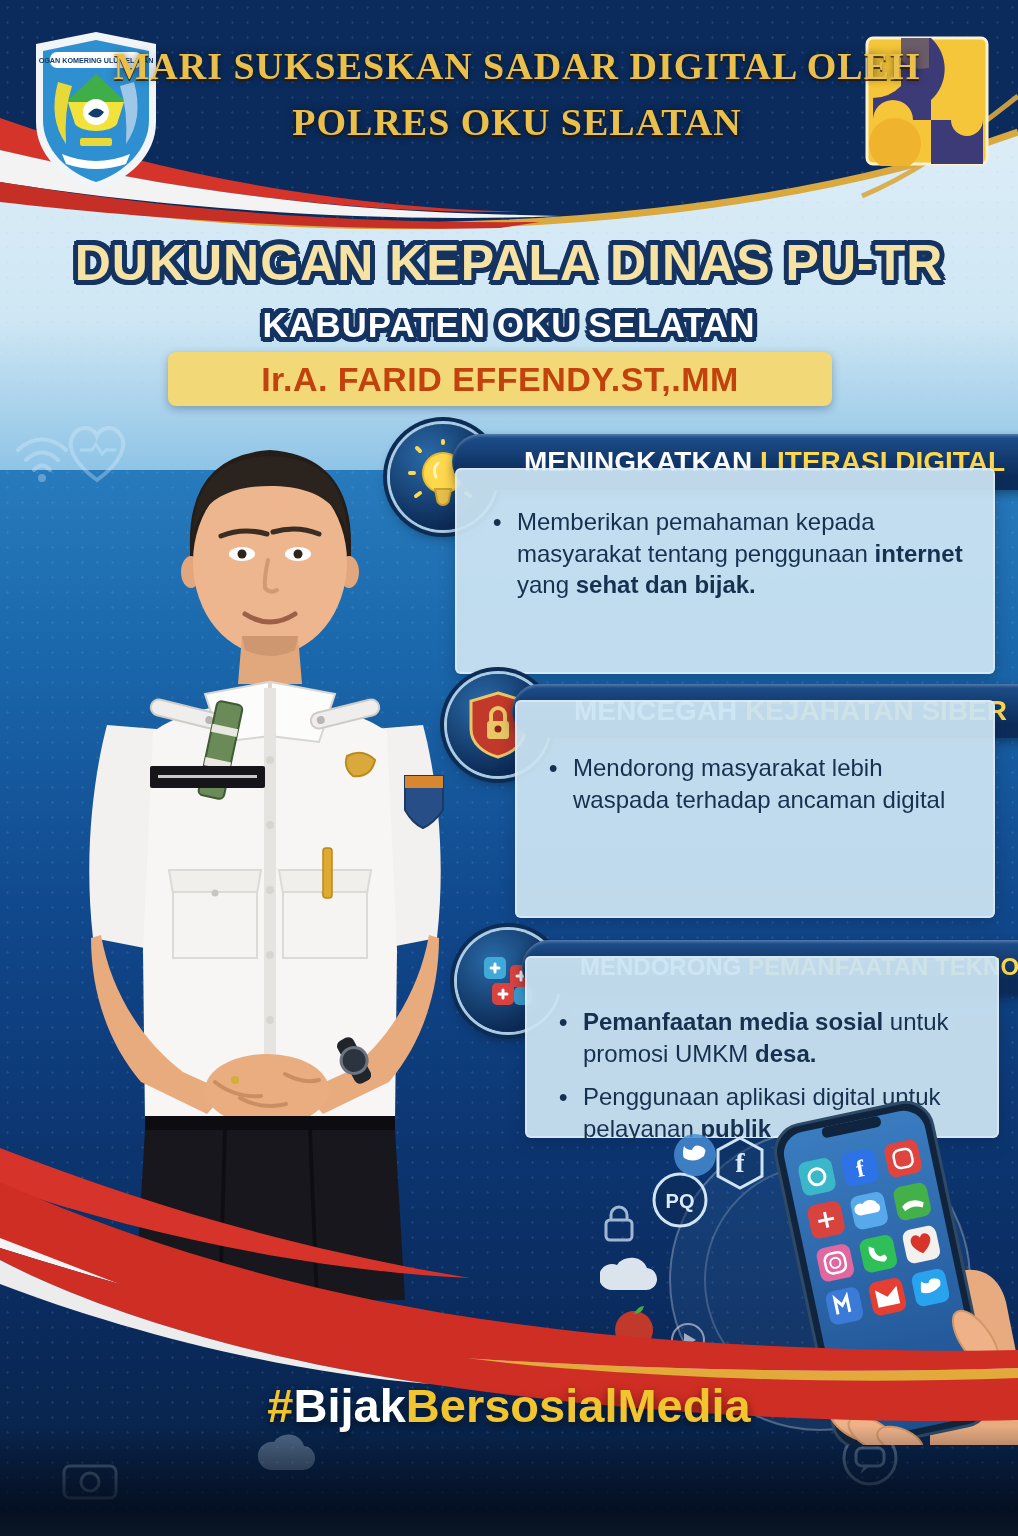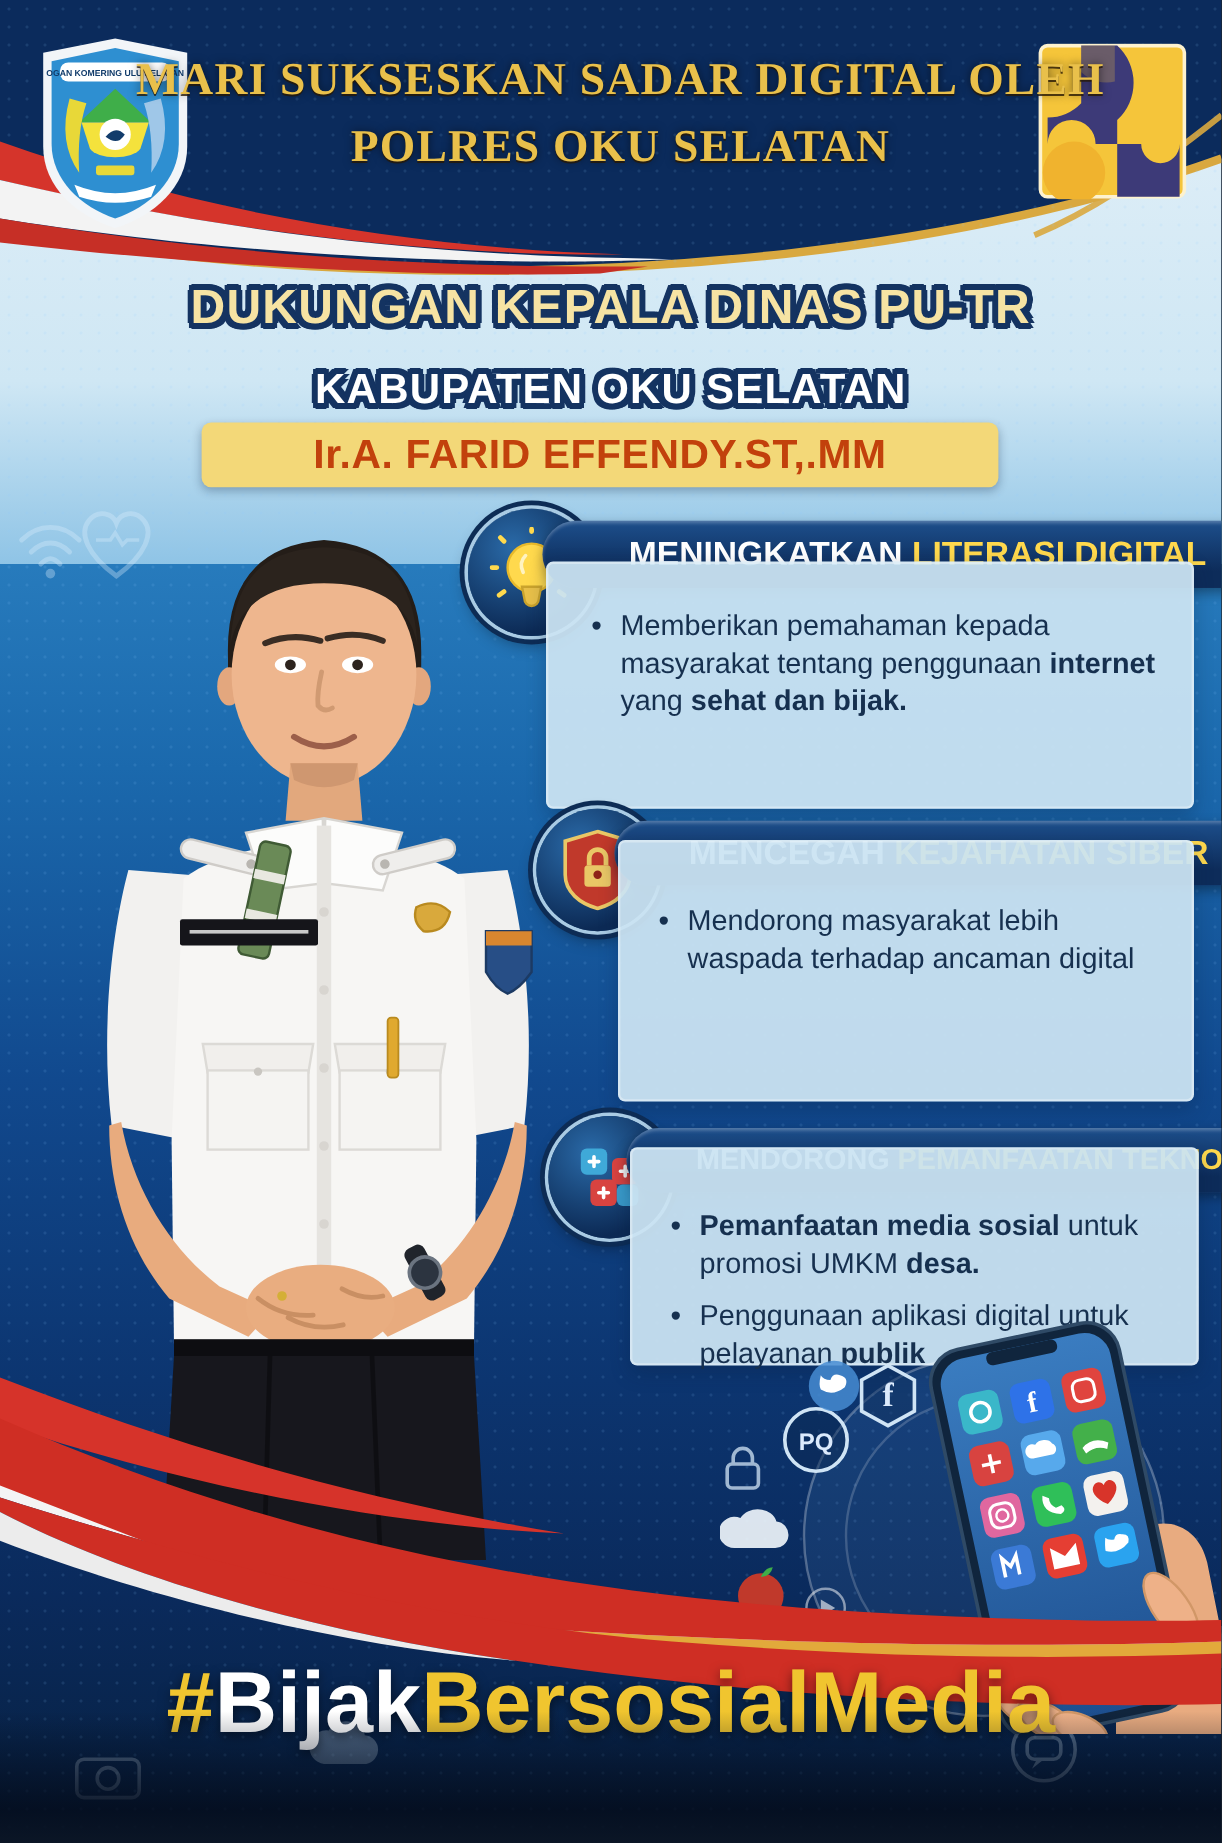--- a/index.html
+++ b/index.html
@@ -16,21 +16,21 @@
     font-family:"Liberation Serif",serif;font-weight:bold;letter-spacing:1px;
     text-shadow:0 2px 0 rgba(40,25,5,.8),0 0 8px rgba(0,0,0,.55);}
   .hdr1{top:44px;font-size:38px;}
   .hdr2{top:100px;font-size:38px;}
   
   .outlined{--oc:#143361;
     text-shadow:5px 0 var(--oc),-5px 0 var(--oc),0 5px var(--oc),0 -5px var(--oc),
       4px 4px var(--oc),-4px 4px var(--oc),4px -4px var(--oc),-4px -4px var(--oc),
       2px 5px var(--oc),-2px 5px var(--oc),2px -5px var(--oc),-2px -5px var(--oc);}
   .title{left:0;right:0;text-align:center;font-weight:800;z-index:3;letter-spacing:1px;}
-  .title1{top:234px;font-size:40px;color:#f6e3a3;}
+  .title1{top:234px;font-size:50px;color:#f6e3a3;}
   .title2{top:305px;font-size:35px;color:#ffffff;}
   .nameband{left:168px;top:352px;width:664px;height:54px;background:#f3d878;z-index:3;
     border-radius:8px;display:flex;align-items:center;justify-content:center;
     color:#c2410c;font-size:34px;font-weight:800;letter-spacing:.5px;
     box-shadow:0 3px 8px rgba(10,30,60,.3);}
   
   .badge{z-index:4;border-radius:50%;
     background:radial-gradient(circle at 35% 30%,#2a6aa8,#0c2a55 72%);
     box-shadow:0 0 0 3px #a9cbe4,0 0 0 7px #0d2c55,0 6px 14px rgba(0,0,0,.45);
     display:flex;align-items:center;justify-content:center;}
@@ -40,21 +40,21 @@
     color:#fff;font-weight:800;white-space:pre;}
   .pill .py{color:#ffd94d;}
   .panel{z-index:4;background:rgba(203,227,242,.94);border-radius:6px;
     box-shadow:0 6px 16px rgba(8,30,60,.28),inset 0 0 0 2px rgba(255,255,255,.35);
     color:#16304f;}
   .panel ul{list-style:none;margin:0;padding:0;}
   .panel li{position:relative;padding-left:28px;font-size:24px;line-height:1.32;margin-bottom:12px;}
   .panel li::before{content:"•";position:absolute;left:4px;top:0;font-weight:800;}
   .panel b{font-weight:800;}
   
-  .hashtag{left:0;right:0;top:1378px;text-align:center;z-index:6;font-size:72px;font-weight:800;
+  .hashtag{left:0;right:0;top:1378px;text-align:center;z-index:6;font-size:47px;font-weight:800;
     letter-spacing:0;text-shadow:0 4px 10px rgba(0,0,0,.55);}
   .hashtag .gold{color:#f0c52f;}
   .hashtag .white{color:#ffffff;}
   .vignette{left:0;right:0;bottom:0;height:110px;z-index:7;pointer-events:none;
     background:linear-gradient(180deg,rgba(4,12,28,0),rgba(4,12,28,.85) 75%,#0b1626);}
   .faint{opacity:.33;z-index:2;}
 </style>
 </head>
 <body>
 

